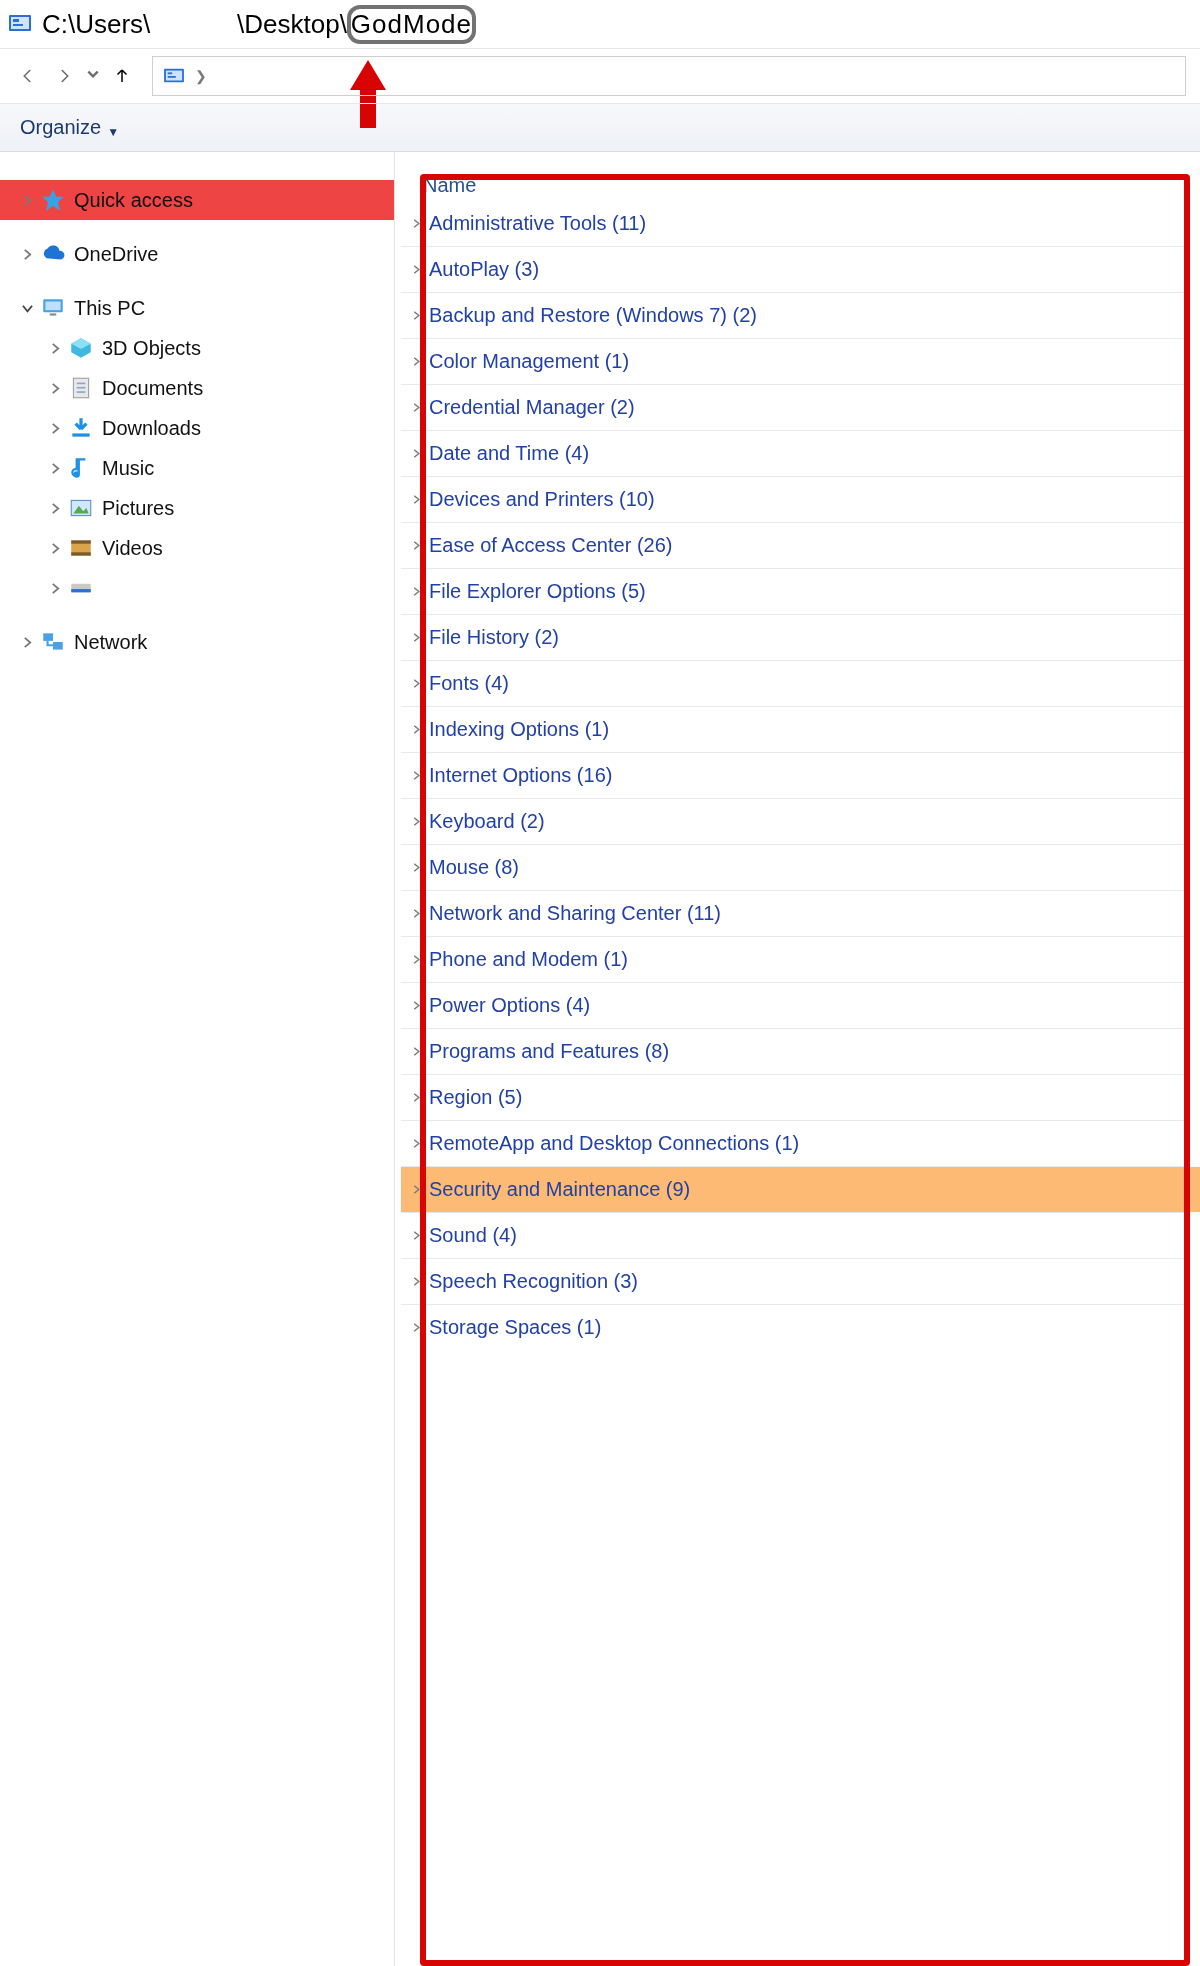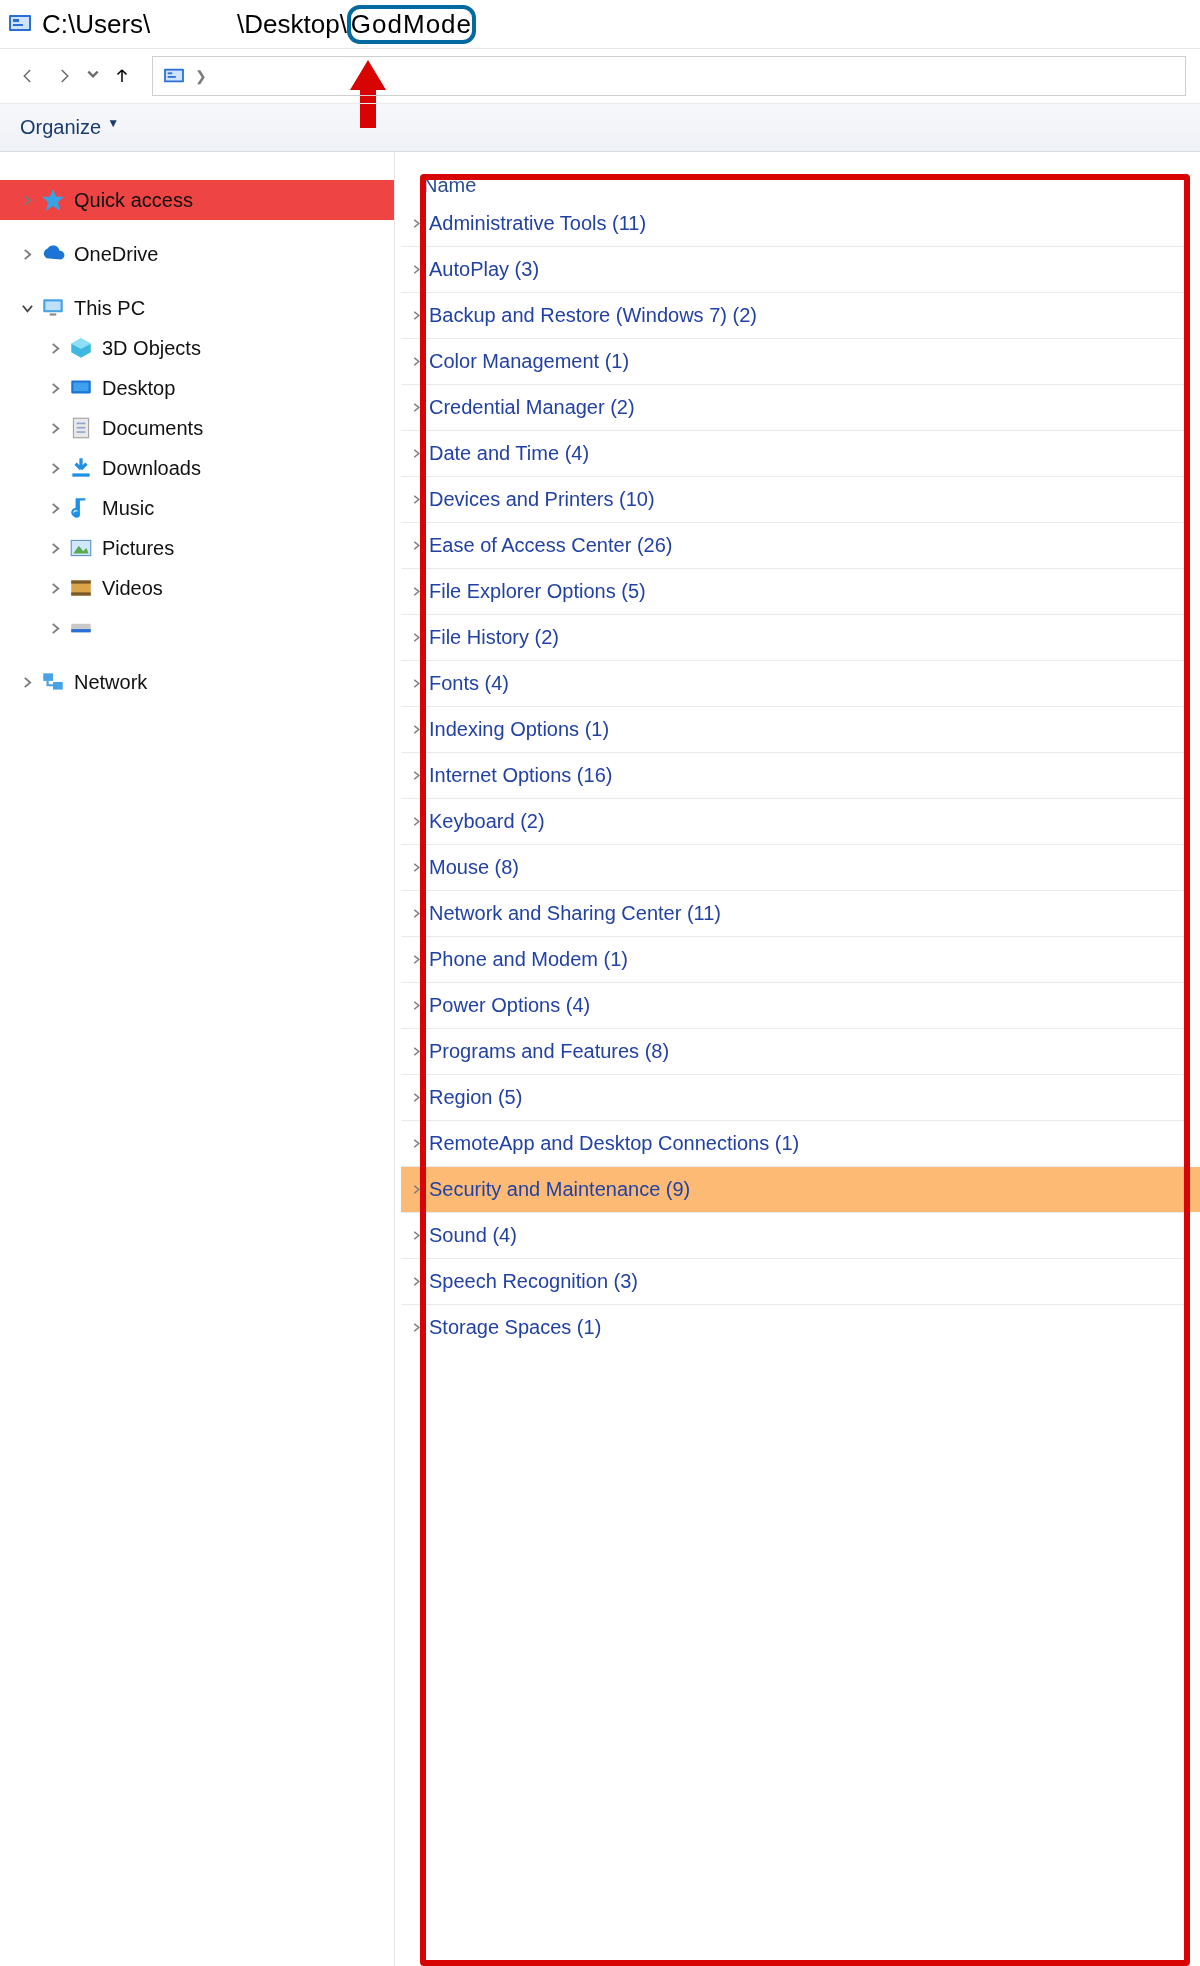--- a/index.html
+++ b/index.html
@@ -1,36 +1,36 @@
 <!DOCTYPE html>
 <html><head>
 <meta charset="utf-8">
 <style>
   html,body{margin:0;padding:0;font-family:"Segoe UI",Arial,sans-serif;font-size:16px;color:#000;background:#fff;width:1200px}
   *{box-sizing:border-box}
   
   .titlebar{display:flex;align-items:center;height:48px;padding:0 8px;font-size:26px;color:#000}
   .titlebar .sys-icon{width:24px;height:24px;margin-right:10px}
   .title-token{white-space:pre}
-  .title-hl{border:4px solid #0369a1;border-radius:13px;padding:0 0;letter-spacing:1px}
+  .title-hl{border:4px solid #737373;border-radius:13px;padding:0 0;letter-spacing:1px}
   
   .big-arrow{position:absolute;left:350px;top:60px;width:36px;height:68px;pointer-events:none}
   .big-arrow svg{width:36px;height:68px}
   
   .navbar{display:flex;align-items:center;height:56px;border-top:1px solid #e5e5e5;border-bottom:1px solid #e9e9e9;padding:0 14px;position:relative}
   .nav-btn{width:28px;height:28px;display:flex;align-items:center;justify-content:center;margin-right:8px;color:#6b6b6b}
   .nav-btn.enabled{color:#000}
   .nav-btn svg{width:18px;height:18px}
   .nav-drop{width:14px;margin-right:8px;color:#6b6b6b}
   .addr{flex:1;height:40px;border:1px solid #cfcfcf;display:flex;align-items:center;padding:0 10px;margin-left:8px}
   .addr svg.cp{width:22px;height:18px;margin-right:10px}
   .addr .chev{color:#7a7a7a;font-size:14px;margin-right:4px}
   
   .cmdbar{height:48px;background:linear-gradient(#f7f8fb,#eef1f6);border-bottom:1px solid #d8dde4;display:flex;align-items:center;padding:0 20px}
-  .cmd{color:#1b3a6d;font-size:20px;display:flex;align-items:flex-start}
+  .cmd{color:#1b3a6d;font-size:20px;display:flex;align-items:flex-end}
   .cmd .caret{margin-left:6px;font-size:12px;color:#1b3a6d}
   
   .body{display:flex;min-height:1814px}
   .tree{width:395px;border-right:1px solid #e5e5e5;padding-top:28px}
   .content{flex:1;position:relative;padding-top:22px}
   
   .node{display:flex;align-items:center;height:40px;font-size:20px;color:#111}
   .node .tw{width:26px;display:flex;justify-content:center;color:#6f6f6f}
   .node .tw svg{width:11px;height:11px}
   .node .ic{width:26px;height:26px;margin-right:8px;display:flex;align-items:center;justify-content:center}
@@ -175,34 +175,20 @@
       <span>3D Objects</span>
     </div>
     <div class="node d1">
       <span class="tw">
           <svg viewBox="0 0 12 12">
             <path class="chevron-r" d="M3 1 L9 6 L3 11"></path>
           </svg>
         </span>
       <span class="ic">
           <svg viewBox="0 0 24 24">
-            <rect x="3" y="5" width="18" height="12" rx="1" fill="#1e73d6"></rect>
-            <rect x="5" y="7" width="14" height="8" fill="#3fa0f0"></rect>
-          </svg>
-        </span>
-      <span>Desktop</span>
-    </div>
-    <div class="node d1">
-      <span class="tw">
-          <svg viewBox="0 0 12 12">
-            <path class="chevron-r" d="M3 1 L9 6 L3 11"></path>
-          </svg>
-        </span>
-      <span class="ic">
-          <svg viewBox="0 0 24 24">
             <rect x="5" y="3" width="14" height="18" fill="#e8e8e8" stroke="#a0a0a0"></rect>
             <rect x="8" y="7" width="8" height="1.5" fill="#8aa6cc"></rect>
             <rect x="8" y="11" width="8" height="1.5" fill="#8aa6cc"></rect>
             <rect x="8" y="15" width="8" height="1.5" fill="#8aa6cc"></rect>
           </svg>
         </span>
       <span>Documents</span>
     </div>
     <div class="node d1">
       <span class="tw">

